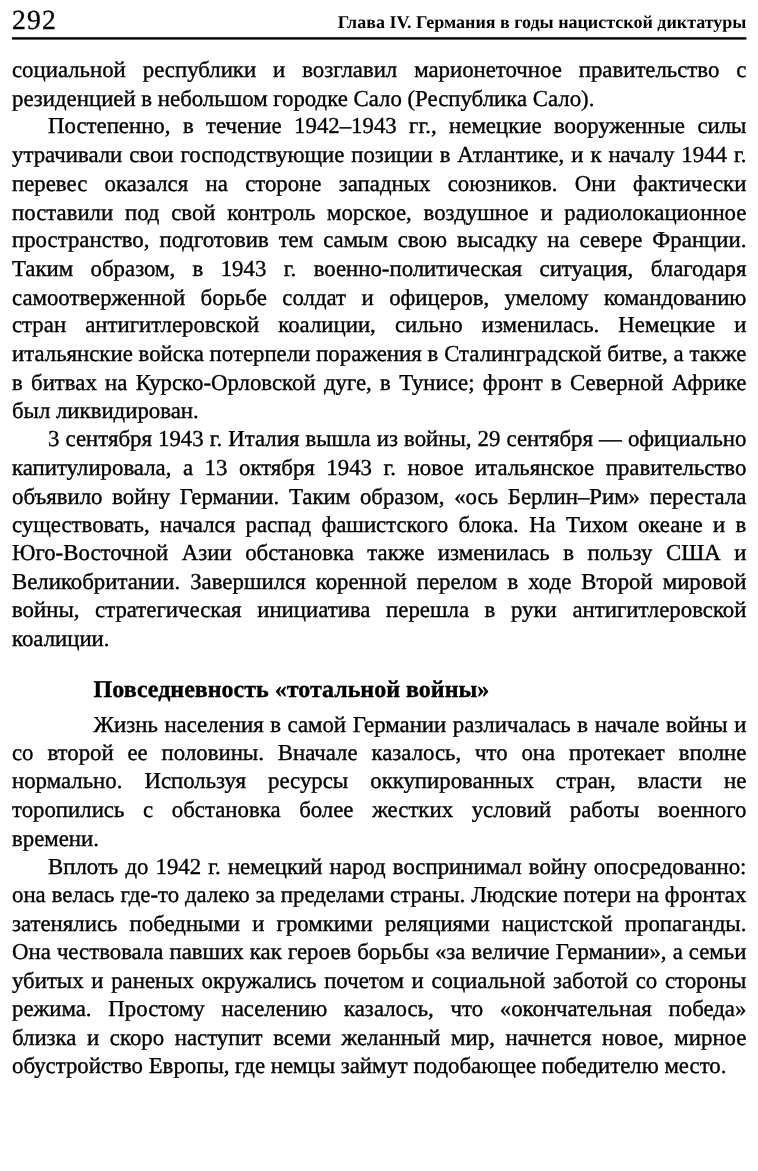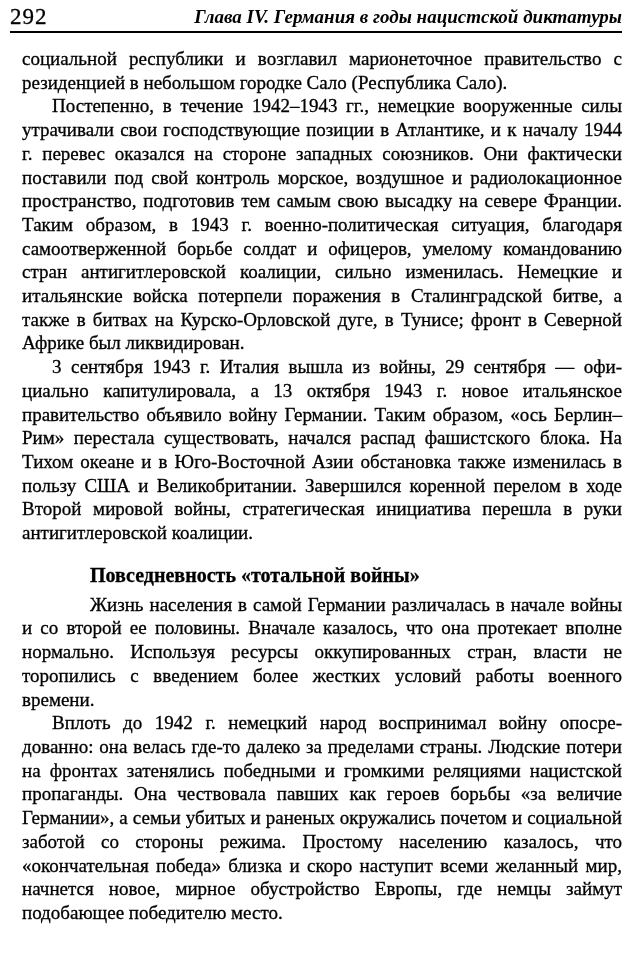--- a/index.html
+++ b/index.html
@@ -25,34 +25,32 @@
     border-bottom: 2px solid #000000;
     padding-bottom: 3px;
   }
   .page-number {
     font-size: 23px;
     line-height: 1;
     letter-spacing: 1px;
     -webkit-text-stroke: 0.3px currentColor;
   }
   .running-head {
-    font-style: italic;
     font-weight: bold;
-    font-size: 19px;
+    font-size: 15px;
     line-height: 1.15;
   }
   .page-body {
     margin-top: 14px;
     font-size: 19px;
     line-height: 23.7px;
     text-align: justify;
     text-justify: inter-word;
     -webkit-hyphens: manual;
     hyphens: manual;
-    margin-left: 12px;
     -webkit-text-stroke: 0.3px currentColor;
   }
   .para {
     margin: 0;
     text-indent: 30px;
   }
   .para.no-indent {
     text-indent: 0;
   }
   .para.deep-indent {
@@ -74,17 +72,17 @@
   <header class="page-header">
     <span class="page-number">292</span>
     <span class="running-head">Глава IV. Германия в годы нацистской диктатуры</span>
   </header>
 
   <main class="page-body">
     <p class="para no-indent">социальной республики и возглавил марионеточное правительство с резиденцией в небольшом городке Сало (Республика Сало).</p>
     <p class="para">Постепенно, в течение 1942–1943 гг., немецкие вооруженные силы утрачивали свои господствующие позиции в Атлантике, и к началу 1944 г. перевес оказался на стороне западных союзников. Они фактически поставили под свой контроль морское, воздушное и ра­диолокационное пространство, подготовив тем самым свою высадку на севере Франции. Таким образом, в 1943 г. военно-политическая ситуация, благодаря самоотверженной борьбе солдат и офицеров, умелому командованию стран антигитлеровской коалиции, сильно изменилась. Немецкие и итальянские войска потерпели поражения в Сталинградской битве, а также в битвах на Курско-Орловской дуге, в Тунисе; фронт в Северной Африке был ликвидирован.</p>
     <p class="para">3 сентября 1943 г. Италия вышла из войны, 29 сентября — офи­циально капитулировала, а 13 октября 1943 г. новое итальянское правительство объявило войну Германии. Таким образом, «ось Бер­лин–Рим» перестала существовать, начался распад фашистского блока. На Тихом океане и в Юго-Восточной Азии обстановка также изменилась в пользу США и Великобритании. Завершился коренной перелом в ходе Второй мировой войны, стратегическая инициатива перешла в руки антигитлеровской коалиции.</p>
     <h2 class="section-heading">Повседневность «тотальной войны»</h2>
-    <p class="para deep-indent">Жизнь населения в самой Германии различалась в начале войны и со второй ее половины. Вначале казалось, что она проте­кает вполне нормально. Используя ресурсы оккупированных стран, власти не торопились с введением более жестких условий работы военного времени.</p>
+    <p class="para deep-indent">Жизнь населения в самой Германии различалась в начале войны и со второй ее половины. Вначале казалось, что она проте­кает вполне нормально. Используя ресурсы оккупированных стран, власти не торопились с обстановка более жестких условий работы военного времени.</p>
     <p class="para">Вплоть до 1942 г. немецкий народ воспринимал войну опосре­дованно: она велась где-то далеко за пределами страны. Людские потери на фронтах затенялись победными и громкими реляциями нацистской пропаганды. Она чествовала павших как героев борьбы «за величие Германии», а семьи убитых и раненых окружались поче­том и социальной заботой со стороны режима. Простому населению казалось, что «окончательная победа» близка и скоро наступит всеми желанный мир, начнется новое, мирное обустройство Европы, где немцы займут подобающее победителю место.</p>
   </main>
 
 </div>
 
 </body></html>

